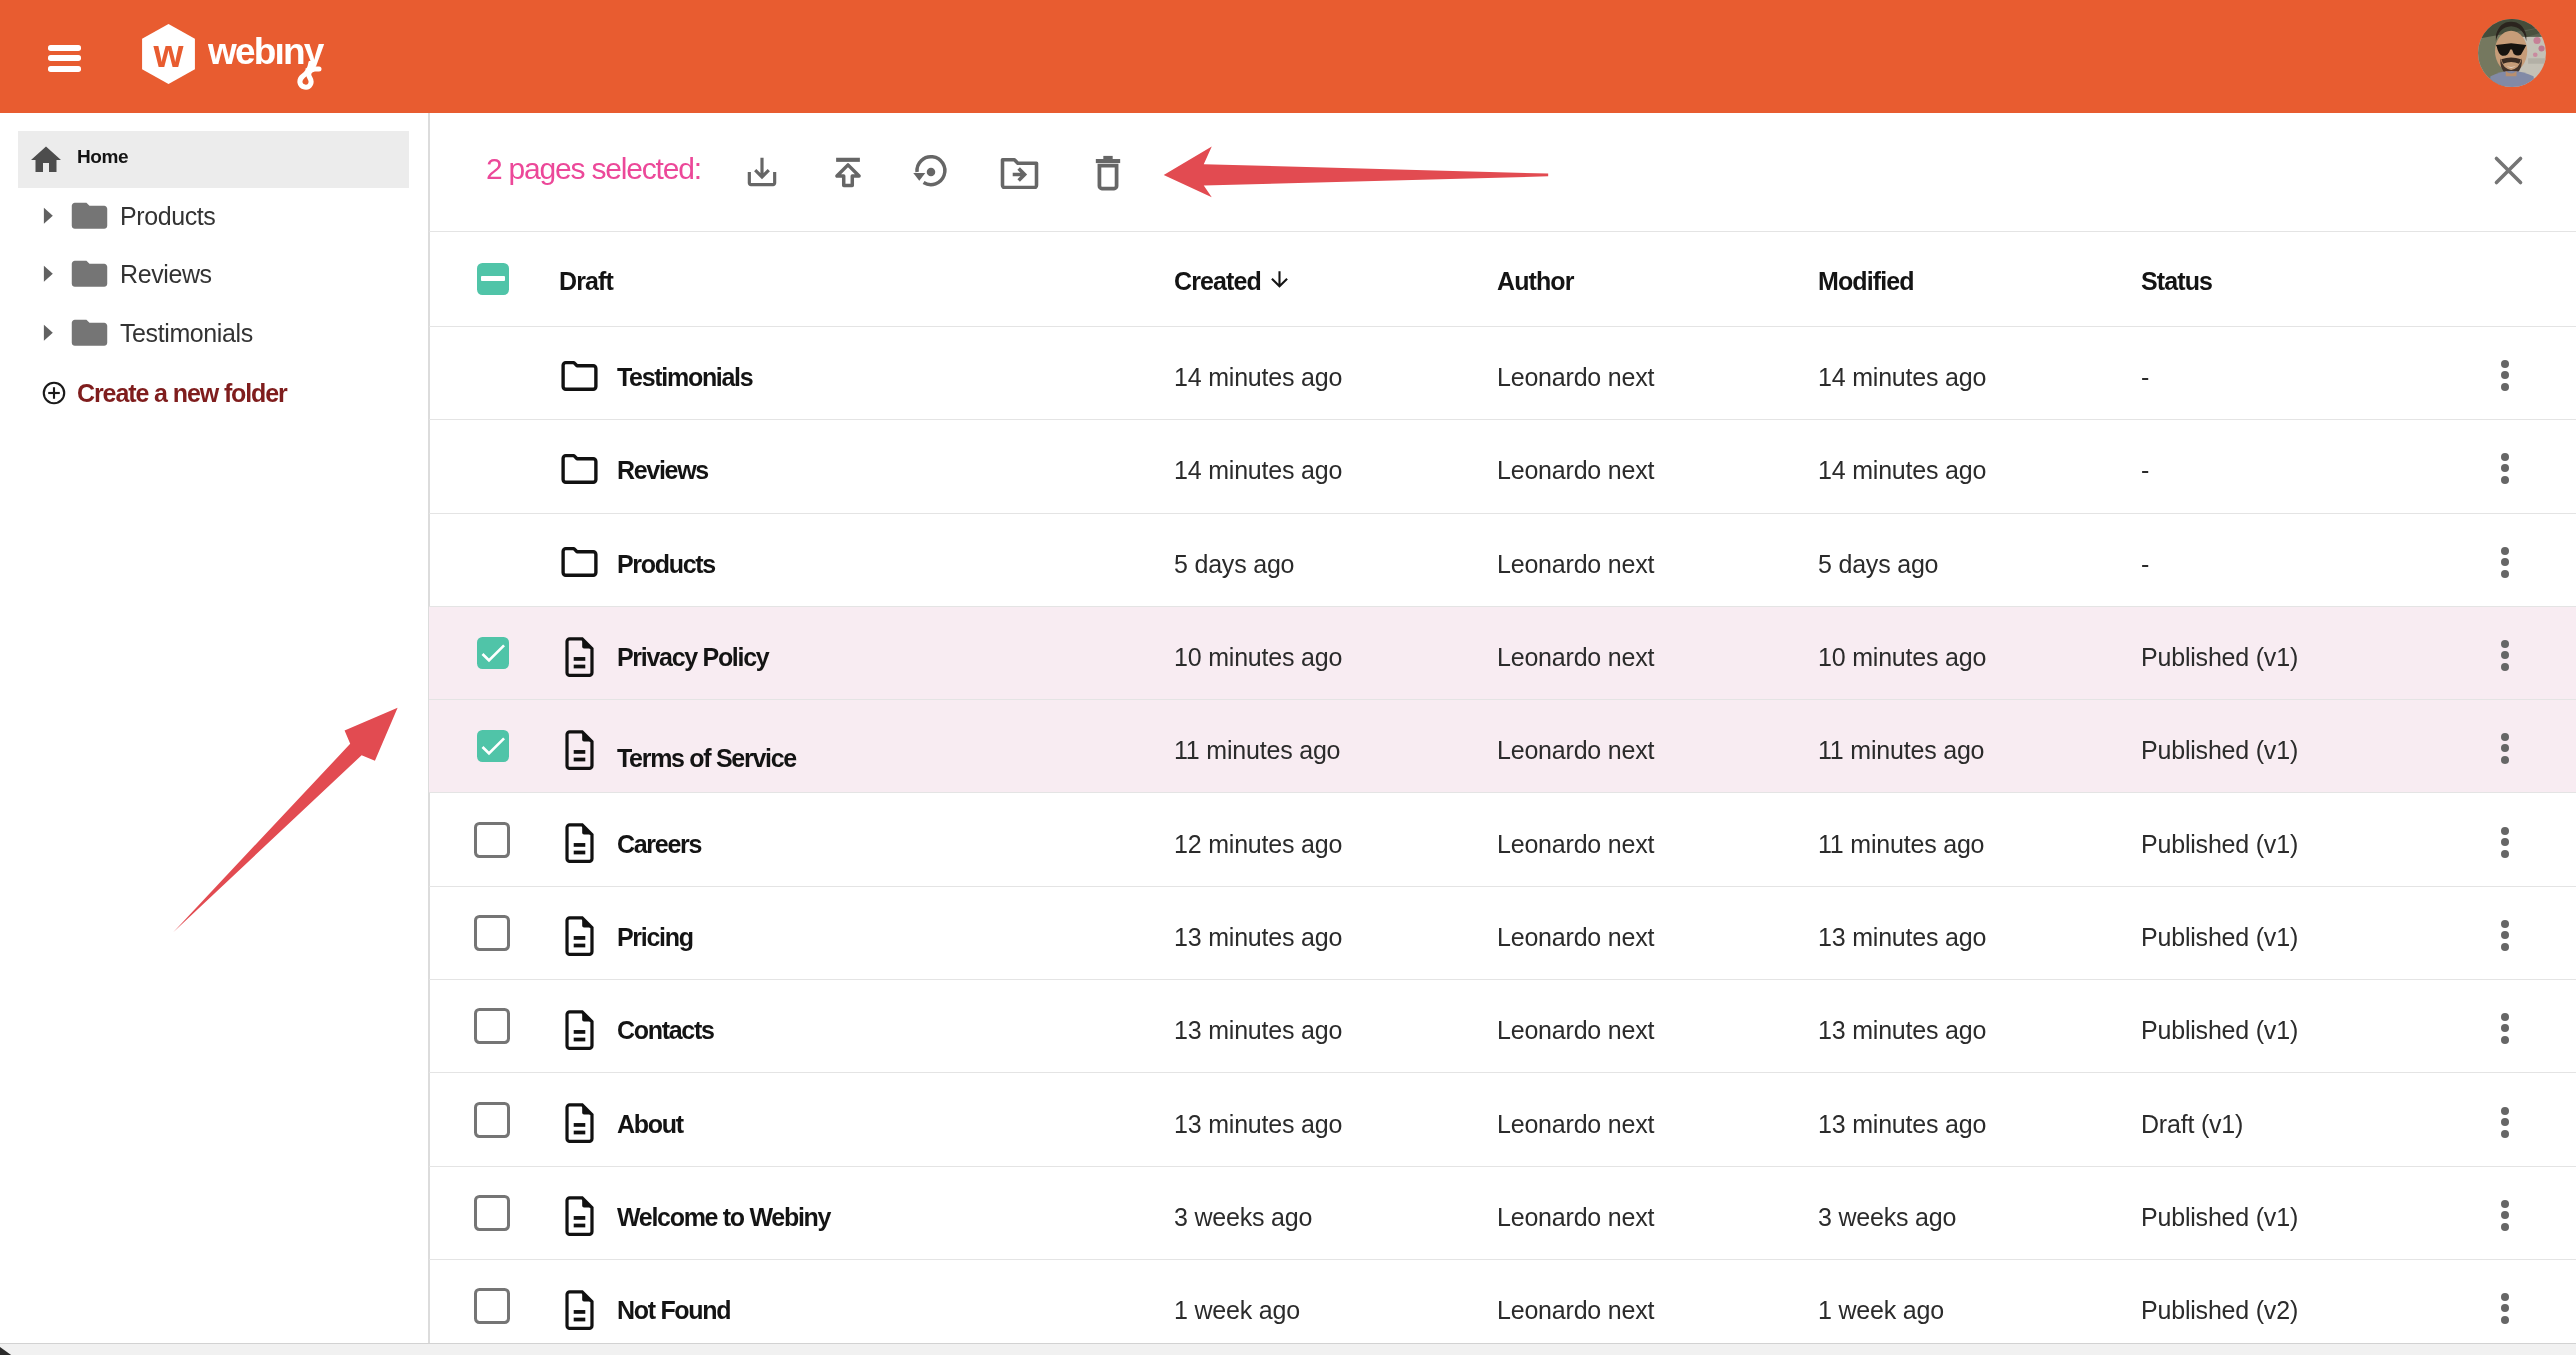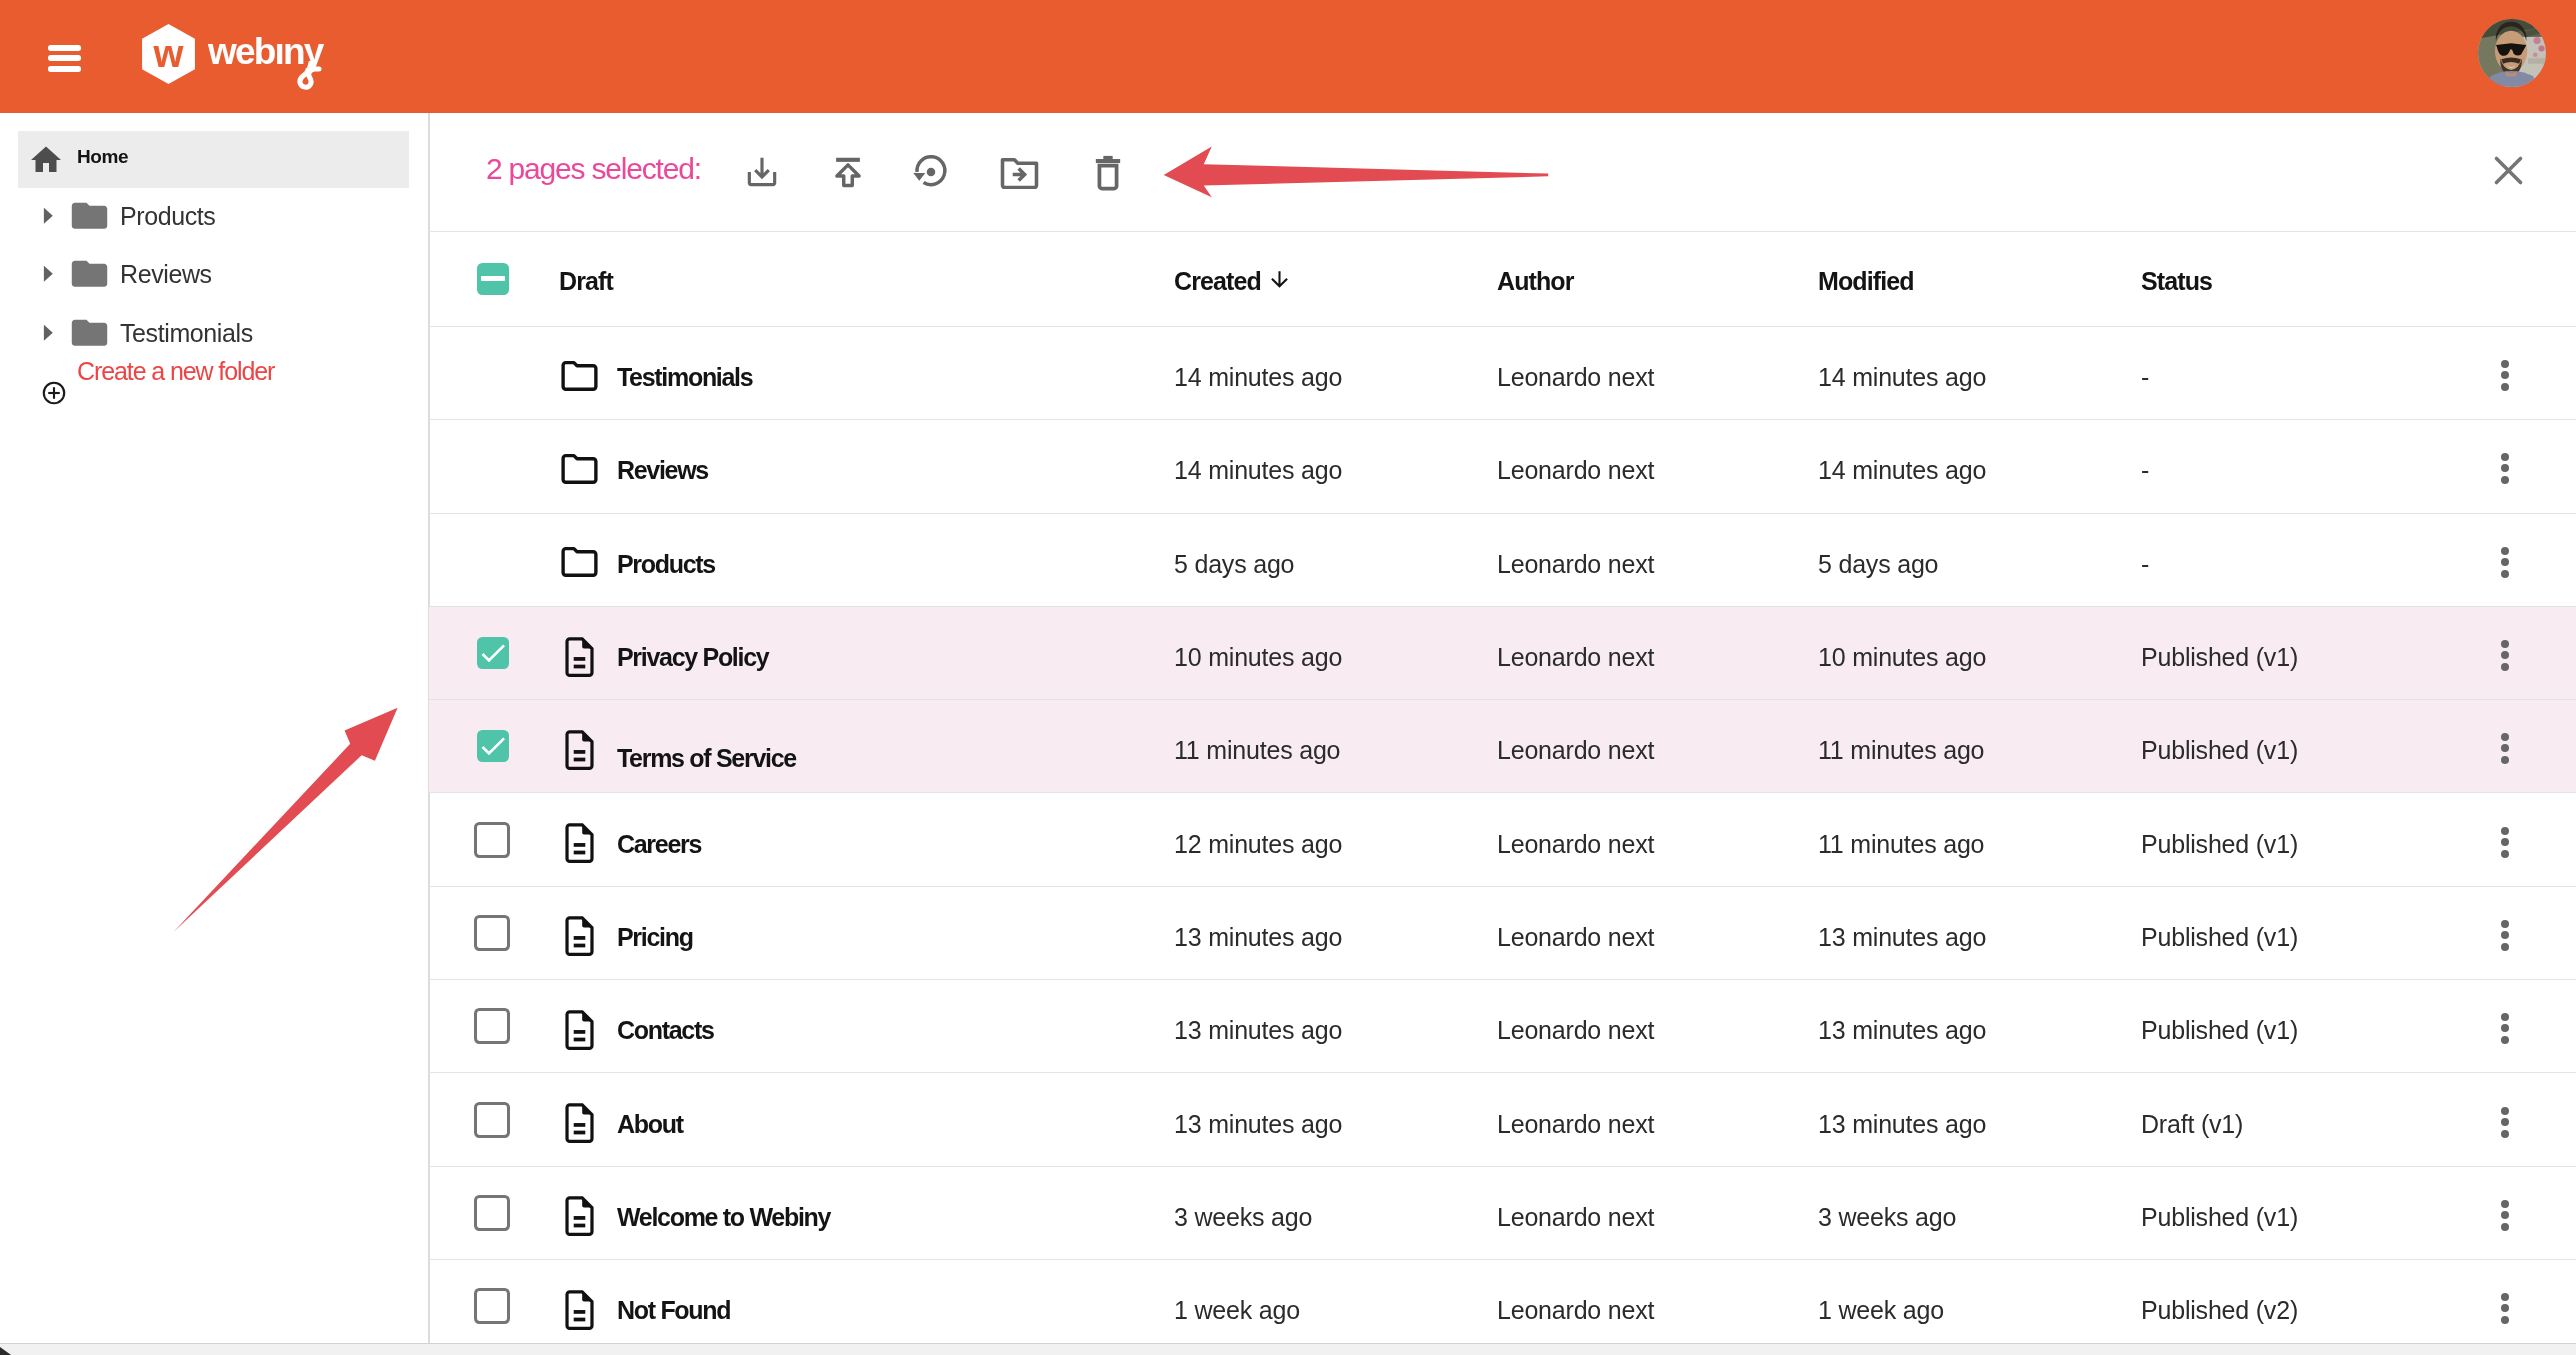--- a/index.html
+++ b/index.html
@@ -90,21 +90,21 @@
 <svg class="abs" style="left:71px;top:318px" width="37" height="29.5" viewBox="0 0 24 19">
     <path d="M10 1H2.5C1.4 1 .5 1.9.5 3v13c0 1.1.9 2 2 2h19c1.1 0 2-.9 2-2V5c0-1.1-.9-2-2-2h-9.5l-2-2z" fill="#757575"></path>
   </svg>
 <div class="abs" style="left:120px;top:319px;font-size:25px;letter-spacing:-0.4px;color:#333">Testimonials</div>
 
 <svg class="abs" style="left:42px;top:381px" width="24" height="24" viewBox="0 0 27 27">
   <circle cx="13.5" cy="13.5" r="11.5" fill="none" stroke="#1a1a1a" stroke-width="2.4"></circle>
   <line x1="13.5" y1="7" x2="13.5" y2="20" stroke="#1a1a1a" stroke-width="2.4"></line>
   <line x1="7" y1="13.5" x2="20" y2="13.5" stroke="#1a1a1a" stroke-width="2.4"></line>
 </svg>
-<div class="abs" style="left:77px;top:357px;font-size:25px;font-weight:400;letter-spacing:-1.1px;color:#ef4444">Create a new folder</div>
+<div class="abs" style="left:77px;top:379px;font-size:25px;font-weight:700;letter-spacing:-1.1px;color:#7f1d1d">Create a new folder</div>
 
 <div class="abs" style="left:486px;top:152px;font-size:30px;letter-spacing:-1.2px;color:#ec4899">2 pages selected:</div>
 
 <svg class="abs" style="left:743px;top:153px" width="38" height="38" viewBox="0 0 24 24">
     <path d="M19 12v7H5v-7H3v7c0 1.1.9 2 2 2h14c1.1 0 2-.9 2-2v-7h-2zm-6 .67l2.59-2.58L17 11.5l-5 5-5-5 1.41-1.41L11 12.67V3h2v9.67z" fill="#666"></path>
   </svg>
 
 <svg class="abs" style="left:829px;top:153px" width="38" height="38" viewBox="0 0 24 24">
   <rect x="4.5" y="3" width="15" height="2.6" fill="#666"></rect>
   <path d="M12 7.5 L5 14.5 H9.3 V20.5 H14.7 V14.5 H19 Z" fill="none" stroke="#666" stroke-width="2.2" stroke-linejoin="round"></path>

